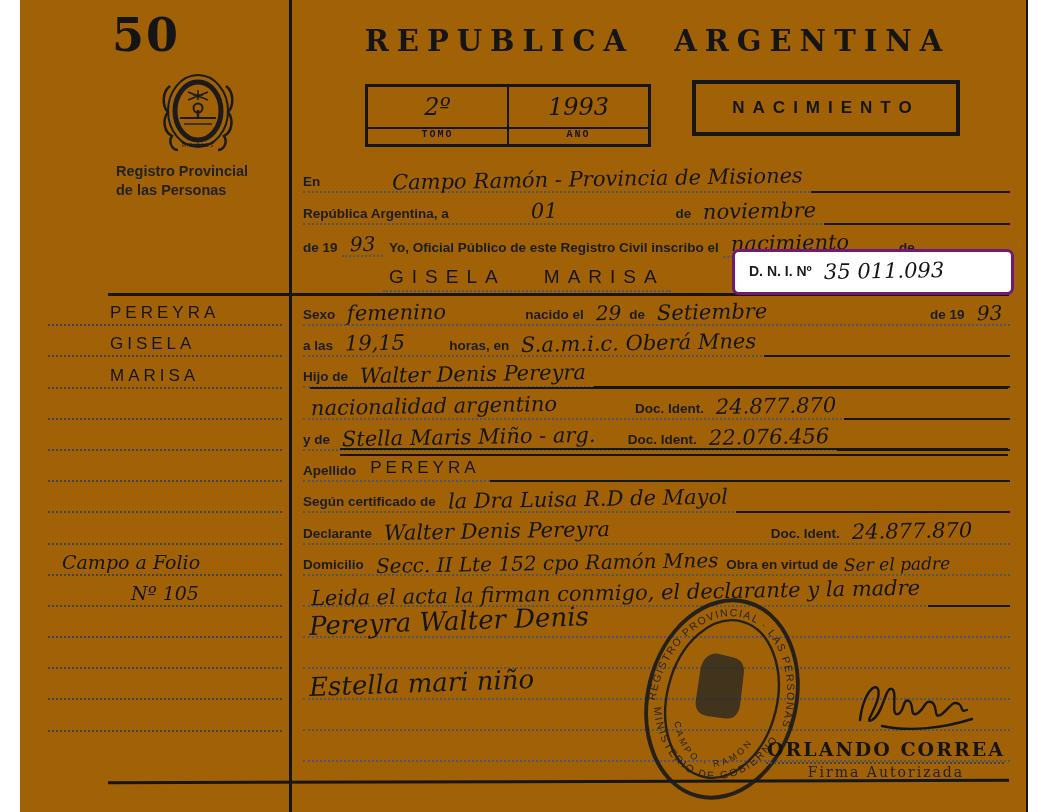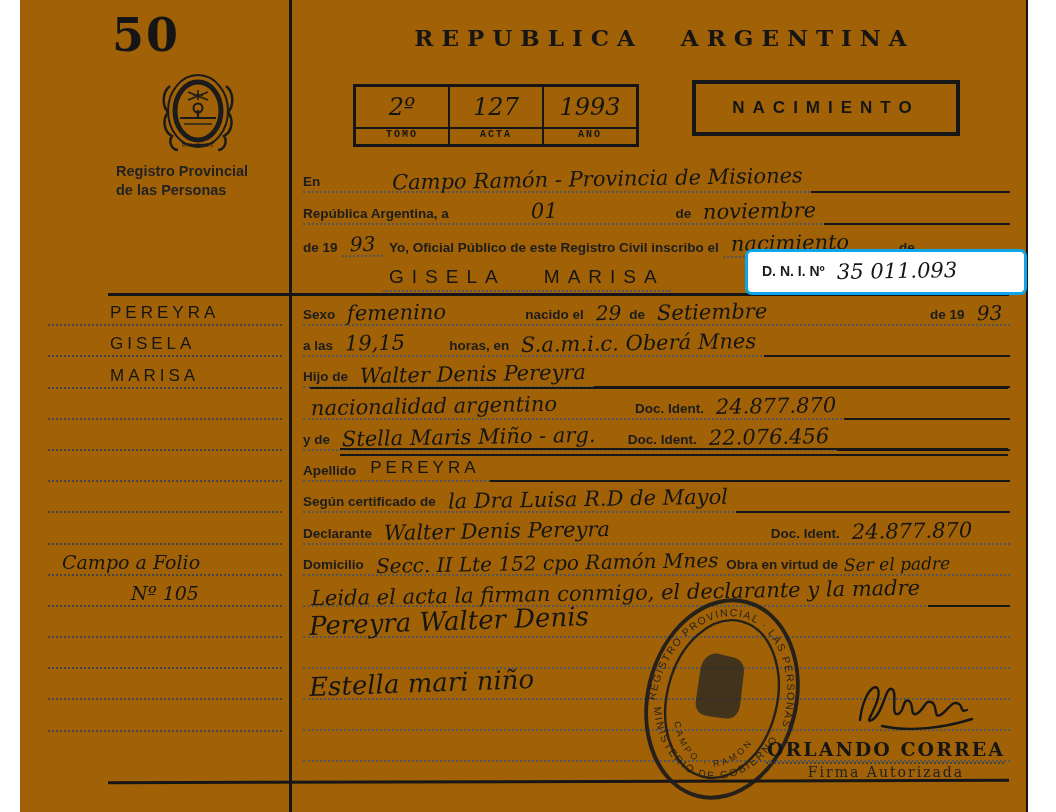--- a/index.html
+++ b/index.html
@@ -17,24 +17,24 @@
   .seal{position:absolute;left:136px;top:66px;}
   .registry-name{position:absolute;left:96px;top:162px;width:168px;
                  font-size:14.5px;line-height:1.3;font-weight:bold;color:#222;}
   .margin-rows{position:absolute;left:28px;top:295px;width:234px;display:flex;flex-direction:column;}
   .margin-row{height:31.2px;display:flex;align-items:flex-end;border-bottom:2px dotted #444;
               padding:0 4px 1px 20px;box-sizing:border-box;}
   .margin-row.hwcaps{font-size:17px;letter-spacing:4px;padding-left:62px;}
   .margin-row.hw-note{font-family:"DejaVu Serif",serif;font-style:italic;font-size:19px;padding-left:14px;}
   .margin-row.centered{justify-content:center;padding-left:4px;}
   
-  .country-title{position:absolute;left:291px;top:24px;width:707px;text-align:center;
-                 font-family:"DejaVu Serif",serif;font-weight:bold;font-size:23px;
+  .country-title{position:absolute;left:284px;top:24px;width:707px;text-align:center;
+                 font-family:"DejaVu Serif",serif;font-weight:bold;font-size:29px;
                  letter-spacing:8px;word-spacing:22px;}
-  .record-table{position:absolute;left:333px;top:84px;width:280px;height:57px;
+  .record-table{position:absolute;left:345px;top:84px;width:280px;height:57px;
                 border:3px solid #161616;display:flex;justify-content:space-between;}
   .record-cell{flex:1;display:flex;flex-direction:column;border-right:2px solid #161616;}
   .record-cell:last-child{border-right:none;}
   .record-value{flex:1;display:flex;align-items:center;justify-content:center;
                 font-family:"DejaVu Serif",serif;font-style:italic;font-size:24px;
                 border-bottom:2px solid #161616;}
   .record-label{height:15px;text-align:center;font-size:10px;font-weight:bold;
                 letter-spacing:2px;padding-top:0;font-family:Liberation Mono, monospace;}
   .type-box{position:absolute;left:672px;top:80px;width:260px;height:48px;border:4px solid #161616;
             display:flex;align-items:center;justify-content:center;font-size:17px;
@@ -47,21 +47,21 @@
   .lbl{font-size:13.5px;font-weight:bold;color:#1c1c1c;padding:0 4px 2px 0;}
   .lbl.gap{padding-left:6px;}
   .hw{font-family:"DejaVu Serif",serif;font-style:italic;font-size:20px;line-height:1;
       padding:0 8px 1px 8px;transform:rotate(-1deg);}
   .hw.big{font-size:21px;}
   .hw.small{font-size:17px;padding:0 2px 1px 2px;}
   .hwcapsv{font-size:17px;letter-spacing:4px;padding:0 10px 2px 10px;}
   .filler{flex:1;}
   .filler.solid{border-bottom:2px solid #161616;margin-bottom:-2px;}
   .seg-dotted{display:inline-block;border-bottom:2px dotted #555;}
-  .dni-box{position:absolute;left:442px;top:-7px;width:276px;height:40px;border:3px solid #0ea5e9;
+  .dni-box{position:absolute;left:429px;top:-7px;width:276px;height:40px;border:3px solid #701a75;
            border-radius:7px;display:flex;align-items:center;background:#fff;z-index:3;}
   .dni-box .lbl{font-size:14px;padding-left:14px;}
   .name-caps{font-size:19px;letter-spacing:8px;word-spacing:26px;padding:0 6px 2px 6px;}
   .double-rule{position:absolute;left:320px;top:448px;width:668px;height:4px;
                border-top:2px solid #161616;border-bottom:2px solid #161616;}
   .solid-rule{position:absolute;height:2px;background:#161616;}
   .script{font-family:"DejaVu Serif",serif;font-style:italic;font-size:26px;
           transform:rotate(-2deg);padding:0 6px 0 6px;}
   
   .stamp{position:absolute;left:586px;top:584px;z-index:4;opacity:0.93;}
@@ -122,24 +122,20 @@
       <div class="margin-row"></div>
       <div class="margin-row"></div>
     </div>
 
   <div class="country-title">REPUBLICA ARGENTINA</div>
 
   <div class="record-table">
     <div class="record-cell">
       <div class="record-value">2º</div>
       <div class="record-label">TOMO</div>
-    </div>
-    <div class="record-cell">
-      <div class="record-value">127</div>
-      <div class="record-label">ACTA</div>
     </div>
     <div class="record-cell">
       <div class="record-value">1993</div>
       <div class="record-label">AÑO</div>
     </div>
   </div>
 
   <div class="type-box">NACIMIENTO</div>
 
   <div class="main-col">

